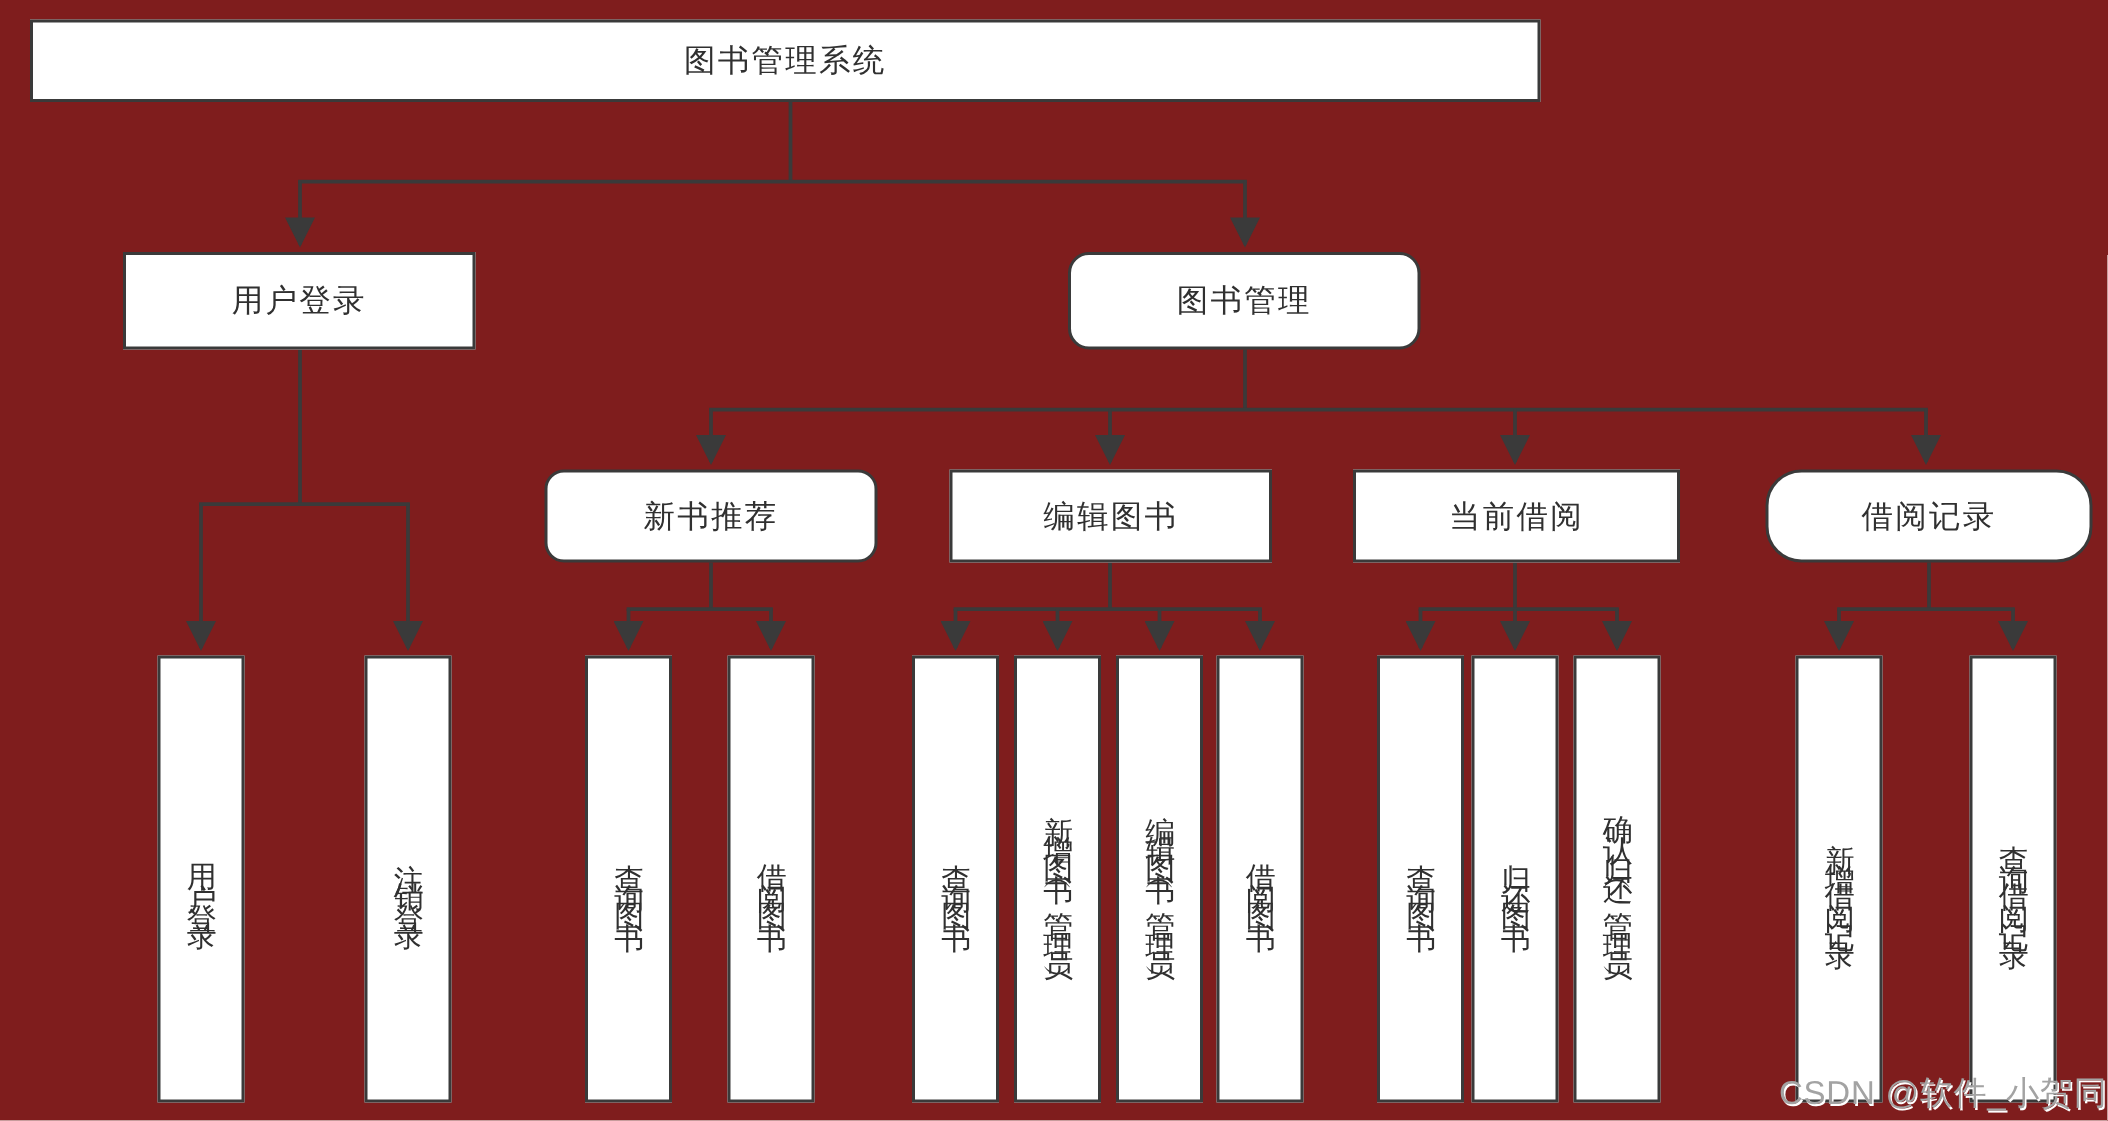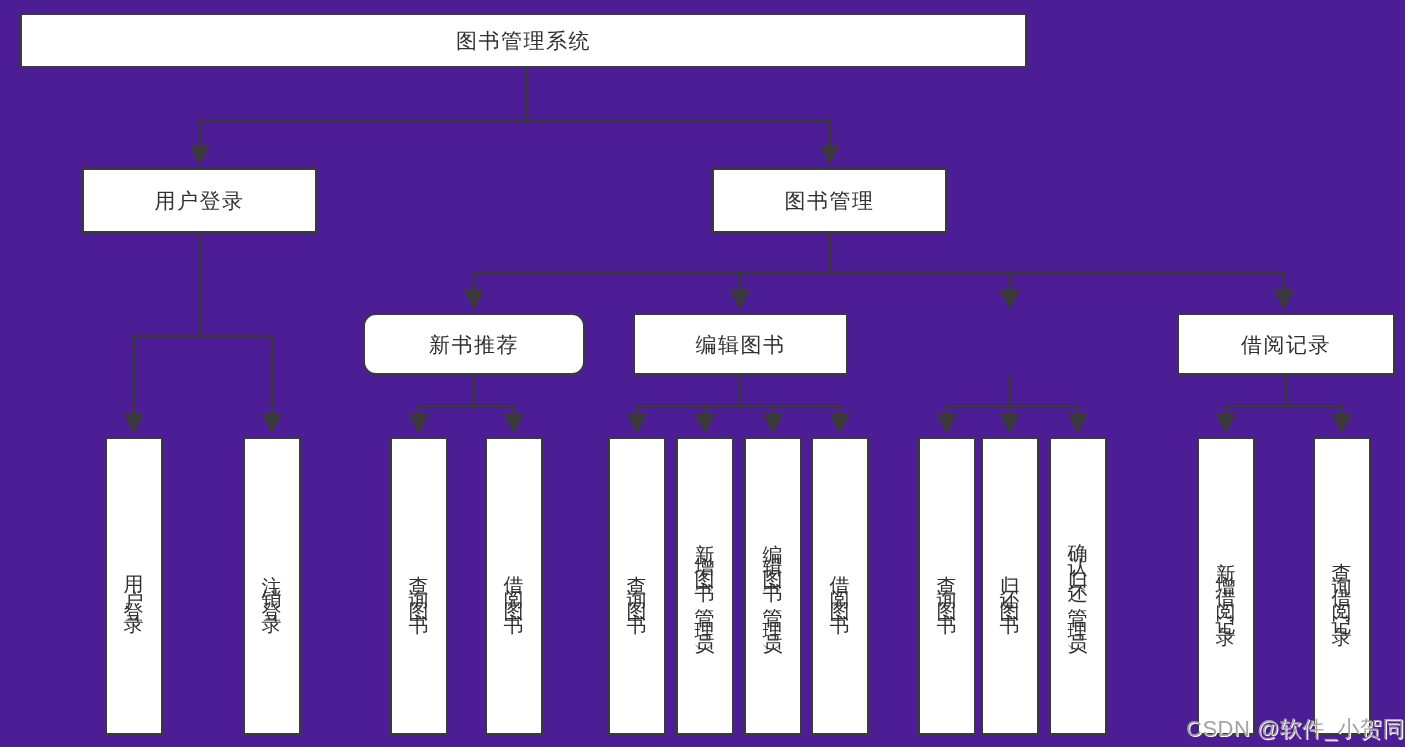--- a/index.html
+++ b/index.html
@@ -1,20 +1,20 @@
 <!DOCTYPE html>
 <html><head>
 <meta charset="utf-8">
 <style>
   html, body { margin: 0; padding: 0; background: #ffffff; }
   .stage {
     position: relative;
     width: 1405px;
     height: 747px;
-    background: #4c1d95;
+    background: #7f1d1d;
     font-family: "Liberation Sans", "DejaVu Sans", sans-serif;
     overflow: hidden;
   }
   .connectors {
     position: absolute;
     left: 0; top: 0;
     pointer-events: none;
   }
   .box {
     position: absolute;
@@ -107,31 +107,34 @@
     </g>
   </svg>
 
   <div class="box h" style="left:20px; top:13px; width:1007px; height:55px;">
     <span>图书管理系统</span>
   </div>
 
   <div class="box h" style="left:82px; top:168px; width:235px; height:65px;">
     <span>用户登录</span>
   </div>
-  <div class="box h" style="left:712px; top:168px; width:235px; height:65px;">
+  <div class="box h" style="left:712px; top:168px; width:235px; height:65px;border-radius:14px;">
     <span>图书管理</span>
   </div>
 
   <div class="box h" style="left:363px; top:313px; width:222px; height:62px;border-radius:13px;">
     <span>新书推荐</span>
   </div>
   <div class="box h" style="left:633px; top:313px; width:215px; height:62px;">
     <span>编辑图书</span>
   </div>
-  <div class="box h" style="left:1177px; top:313px; width:218px; height:62px;">
+  <div class="box h" style="left:902px; top:313px; width:218px; height:62px;">
+    <span>当前借阅</span>
+  </div>
+  <div class="box h" style="left:1177px; top:313px; width:218px; height:62px;border-radius:24px;">
     <span>借阅记录</span>
   </div>
 
   <div class="box v" style="left:105px; top:437px; width:58px; height:298px;">
     <span>用户登录</span>
   </div>
   <div class="box v" style="left:243px; top:437px; width:58px; height:298px;">
     <span>注销登录</span>
   </div>
 

